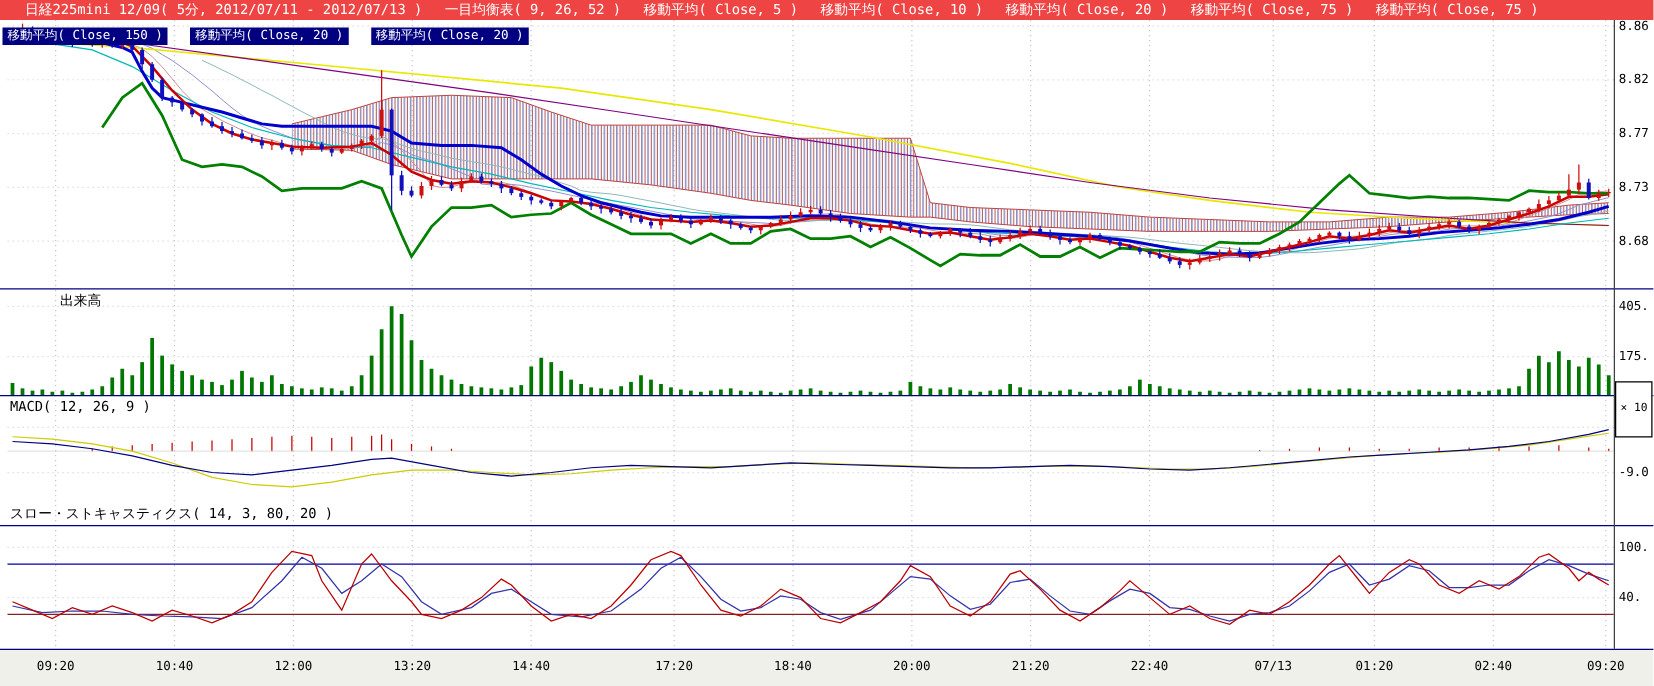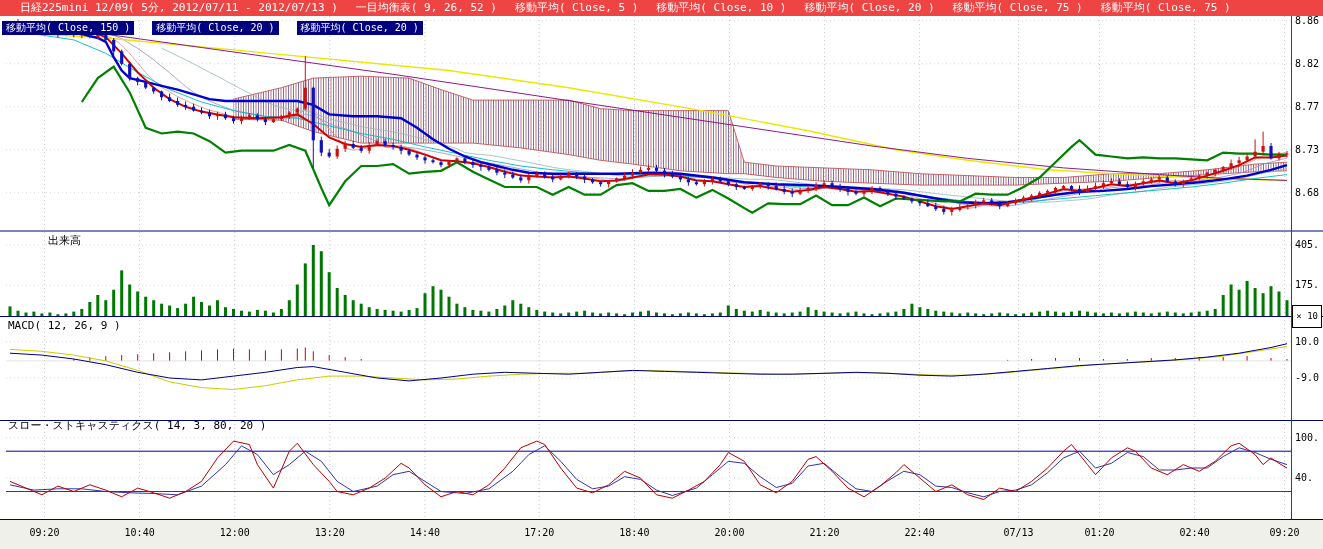--- a/index.html
+++ b/index.html
@@ -9,23 +9,23 @@
   .hdr{position:absolute;top:0;left:0;width:1323px;height:16px;background:#ef4444;color:#ffffff;
        font-size:11px;line-height:16px;white-space:nowrap;overflow:hidden;padding-left:20px;
        box-sizing:border-box;z-index:10;}
   .hitem{margin-right:18px;}
   .hdr2{position:absolute;top:16px;left:2px;height:14px;white-space:nowrap;z-index:10;}
   .hchip{display:inline-block;background:#000080;color:#ffffff;font-size:10px;line-height:14px;
          padding:0 4px;margin-right:18px;}
   .plabel{position:absolute;font-size:11px;color:#000;z-index:5;background:transparent;}
   #vol-label{top:233px;left:8px;margin-left:40px;}
   #macd-label{top:319px;left:8px;}
-  #stoch-label{top:418px;left:8px;}
+  #stoch-label{top:403px;left:8px;}
   .badge{position:absolute;top:305px;right:1px;border:1px solid #000;background:#fff;
-         font-size:9px;line-height:11px;padding:5px 3px;z-index:6;color:#000;}
+         font-size:9px;line-height:11px;padding:16px 3px;z-index:6;color:#000;}
 </style>
 </head>
 <body>
 
 <div class="app">
   <svg id="cv" width="1323" height="549">
       <rect x="0" y="519" width="1323" height="30" fill="#f0f0ea"></rect>
       <line x1="44.5" y1="16" x2="44.5" y2="519" stroke="#c6c6d2" stroke-width="1" stroke-dasharray="1,3"></line>
       <line x1="139.6" y1="16" x2="139.6" y2="519" stroke="#c6c6d2" stroke-width="1" stroke-dasharray="1,3"></line>
       <line x1="234.7" y1="16" x2="234.7" y2="519" stroke="#c6c6d2" stroke-width="1" stroke-dasharray="1,3"></line>

